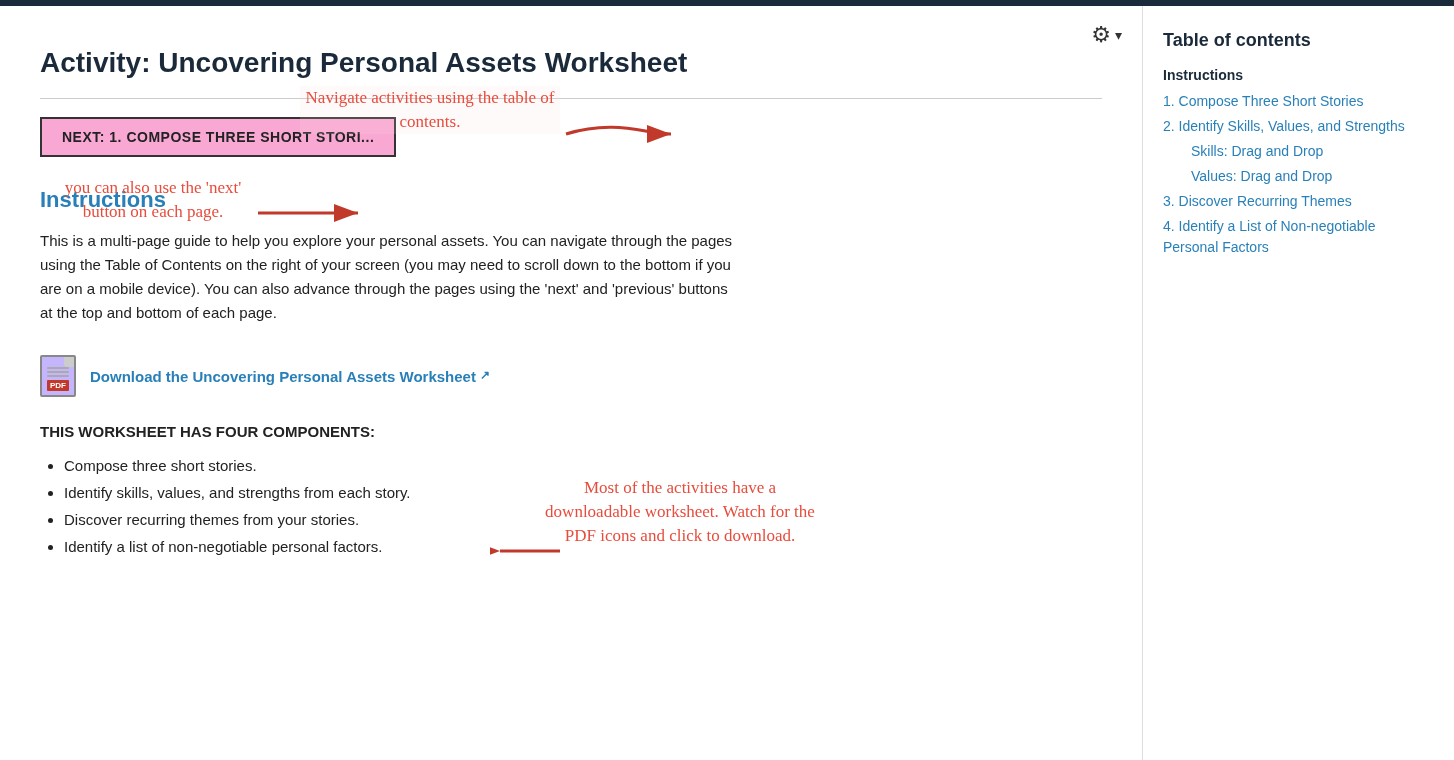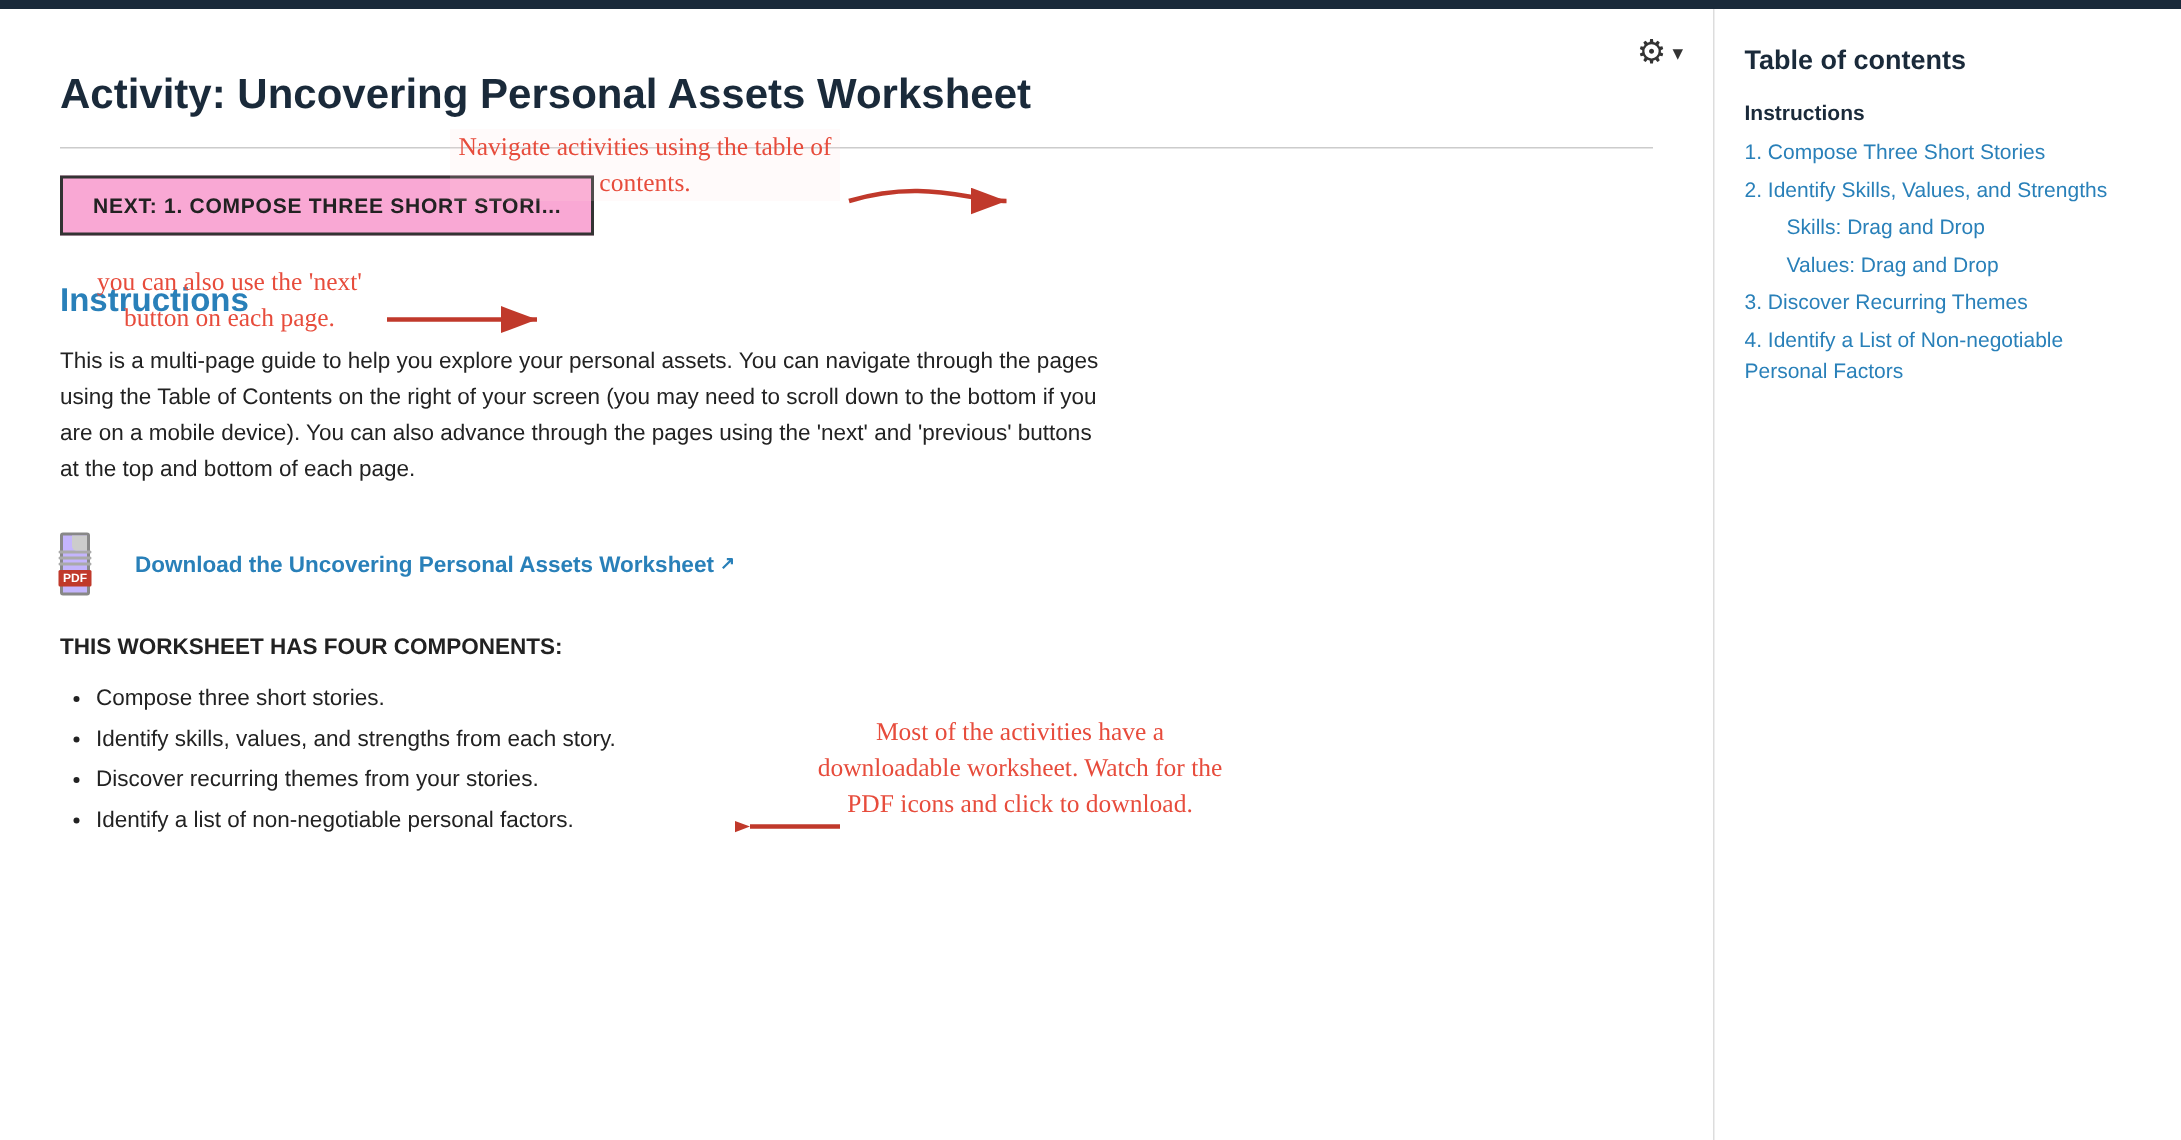--- a/index.html
+++ b/index.html
@@ -92,21 +92,21 @@
       gap: 12px;
       margin-bottom: 24px;
     }
     .pdf-icon {
       width: 38px;
       height: 44px;
       position: relative;
       flex-shrink: 0;
     }
     .pdf-icon-body {
-      width: 20px;
+      width: 36px;
       height: 42px;
       background: #c4b5fd;
       border: 2px solid #888;
       border-radius: 2px;
       position: relative;
       display: flex;
       flex-direction: column;
       align-items: center;
       justify-content: flex-end;
       padding-bottom: 4px;

